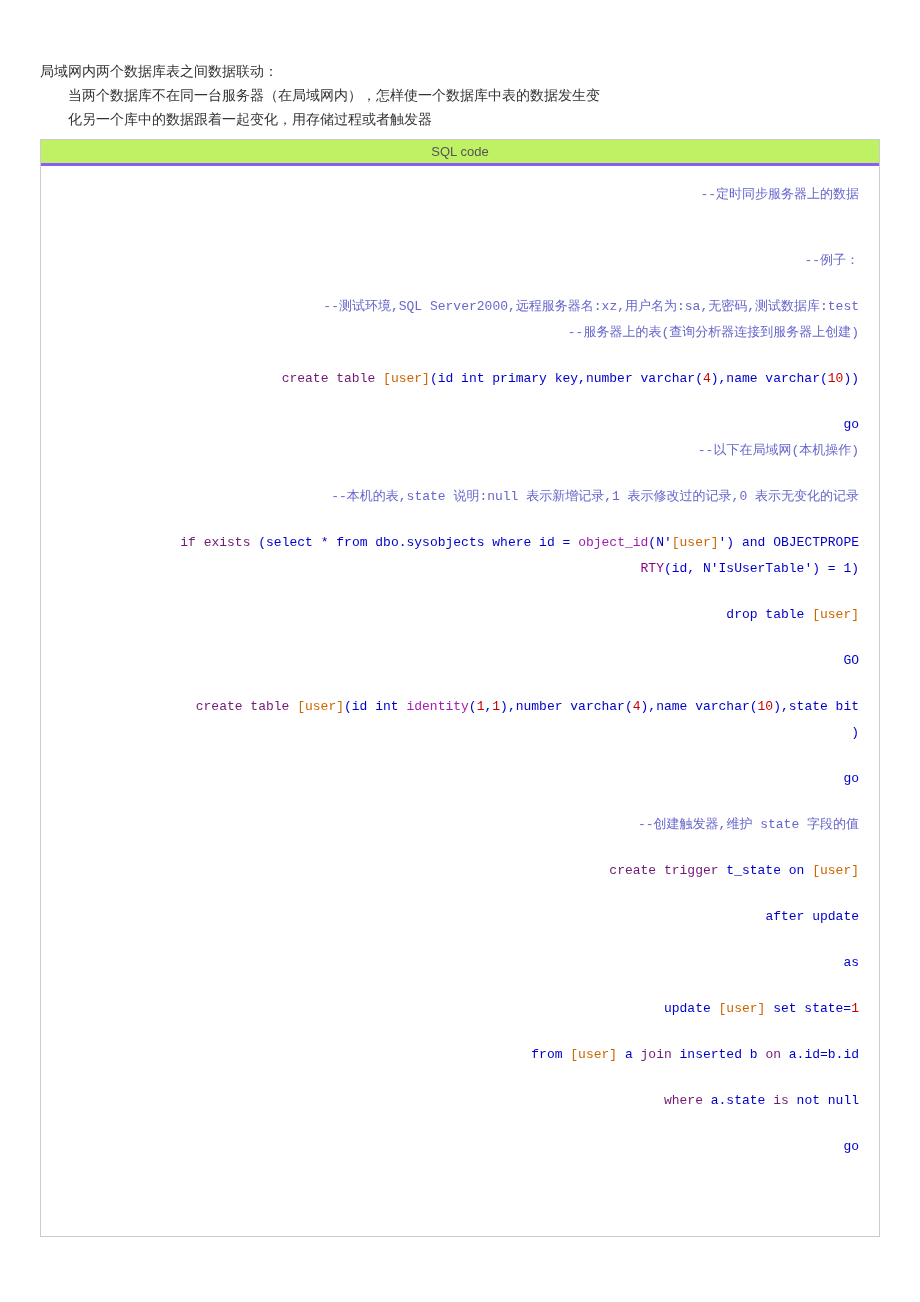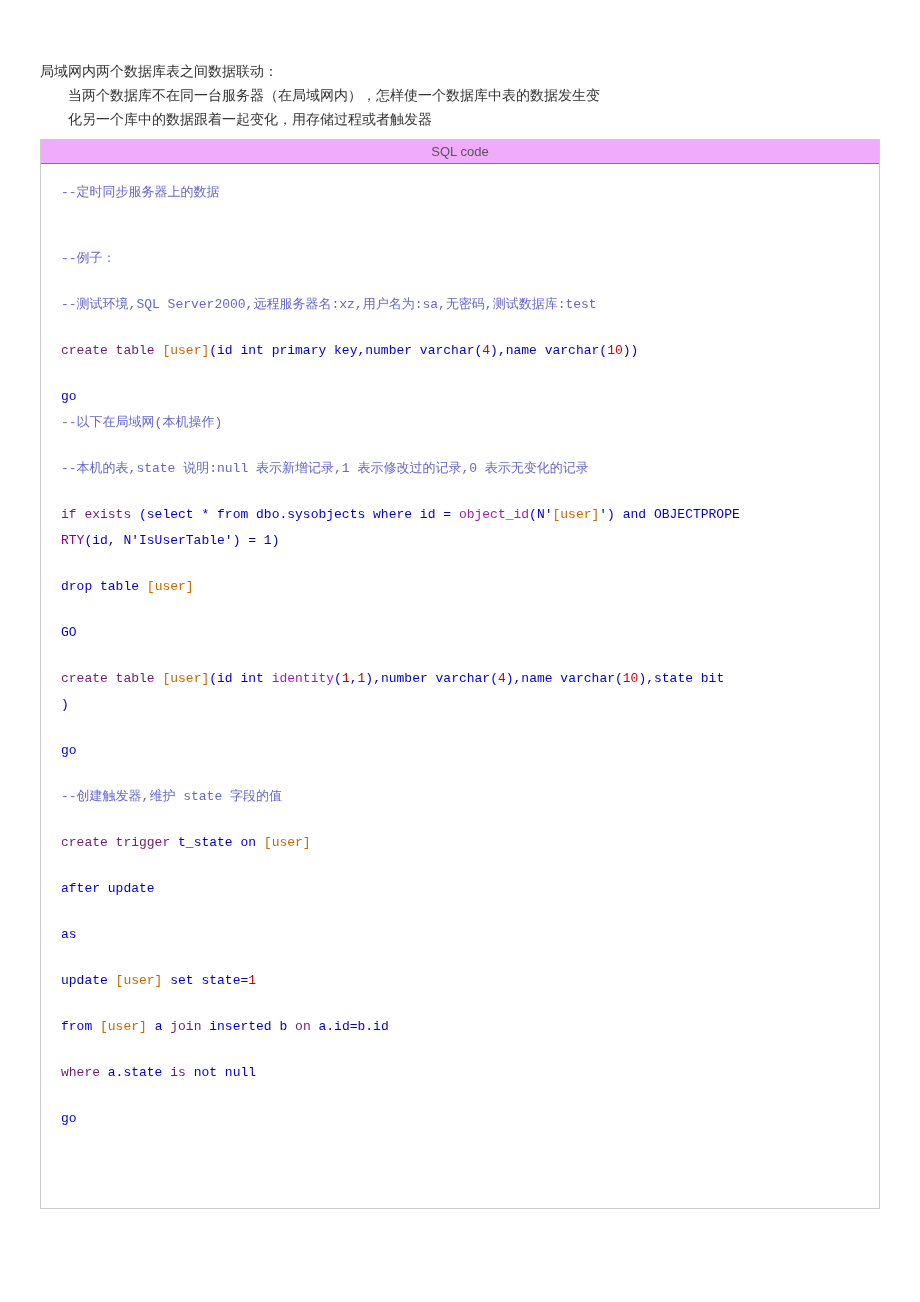--- a/index.html
+++ b/index.html
@@ -21,47 +21,47 @@
     .intro-text .indent {
       display: block;
       padding-left: 2em;
     }
     .code-box {
       border: 1px solid #ccc;
       background: #fff;
       margin-top: 8px;
     }
     .code-box-header {
-      background: #f0abfc;
+      background: #bef264;
       text-align: center;
       padding: 4px 16px;
       font-size: 13px;
       color: #555;
-      border-bottom: 1px solid #8b5cf6;
+      border-bottom: 3px solid #8b5cf6;
     }
     .code-body {
       padding: 16px 20px;
       font-family: 'Courier New', Courier, monospace;
       font-size: 13px;
       line-height: 2;
       text-align: center;
     }
     
     .c-blue { color: #0000cc; }
     .c-magenta { color: #8b008b; }
     .c-red { color: #cc0000; }
     .c-comment { color: #6666cc; }
     .c-bracket { color: #cc6600; }
     .c-keyword { color: #701a75; }
     .c-func { color: #a21caf; }
 
     .code-line {
       display: block;
       white-space: pre;
-      text-align: left;
+      text-align: right;
     }
     .empty-line {
       display: block;
       height: 20px;
     }
   </style>
 </head>
 <body>
 
 <div>
@@ -77,20 +77,21 @@
     <span>SQL code</span>
   </div>
   <div class="code-body">
 
     <span class="code-line c-comment">--定时同步服务器上的数据</span>
     <span class="empty-line"></span>
     <span class="empty-line"></span>
     <span class="code-line c-comment">--例子：</span>
     <span class="empty-line"></span>
     <span class="code-line c-comment">--测试环境,SQL Server2000,远程服务器名:xz,用户名为:sa,无密码,测试数据库:test</span>
+    <span class="code-line c-comment">--服务器上的表(查询分析器连接到服务器上创建)</span>
     <span class="empty-line"></span>
     <span class="code-line"><span class="c-keyword">create table </span><span class="c-bracket">[user]</span><span class="c-blue">(id int primary key,number varchar(</span><span class="c-red">4</span><span class="c-blue">),name varchar(</span><span class="c-red">10</span><span class="c-blue">))</span></span>
     <span class="empty-line"></span>
     <span class="code-line c-blue">go</span>
     <span class="code-line c-comment">--以下在局域网(本机操作)</span>
     <span class="empty-line"></span>
     <span class="code-line c-comment">--本机的表,state 说明:null 表示新增记录,1 表示修改过的记录,0 表示无变化的记录</span>
     <span class="empty-line"></span>
     <span class="code-line"><span class="c-keyword">if exists </span><span class="c-blue">(select * from dbo.sysobjects where id = </span><span class="c-func">object_id</span><span class="c-blue">(N'</span><span class="c-bracket">[user]</span><span class="c-blue">') and OBJECTPROPE</span></span>
     <span class="code-line"><span class="c-magenta">RTY</span><span class="c-blue">(id, N'IsUserTable') = 1)</span></span>

